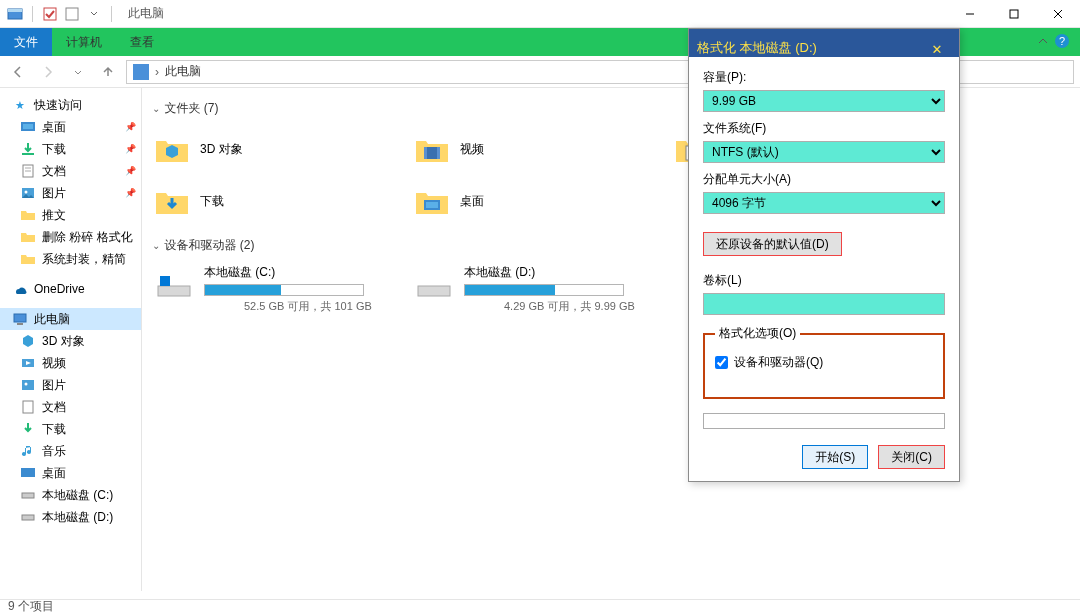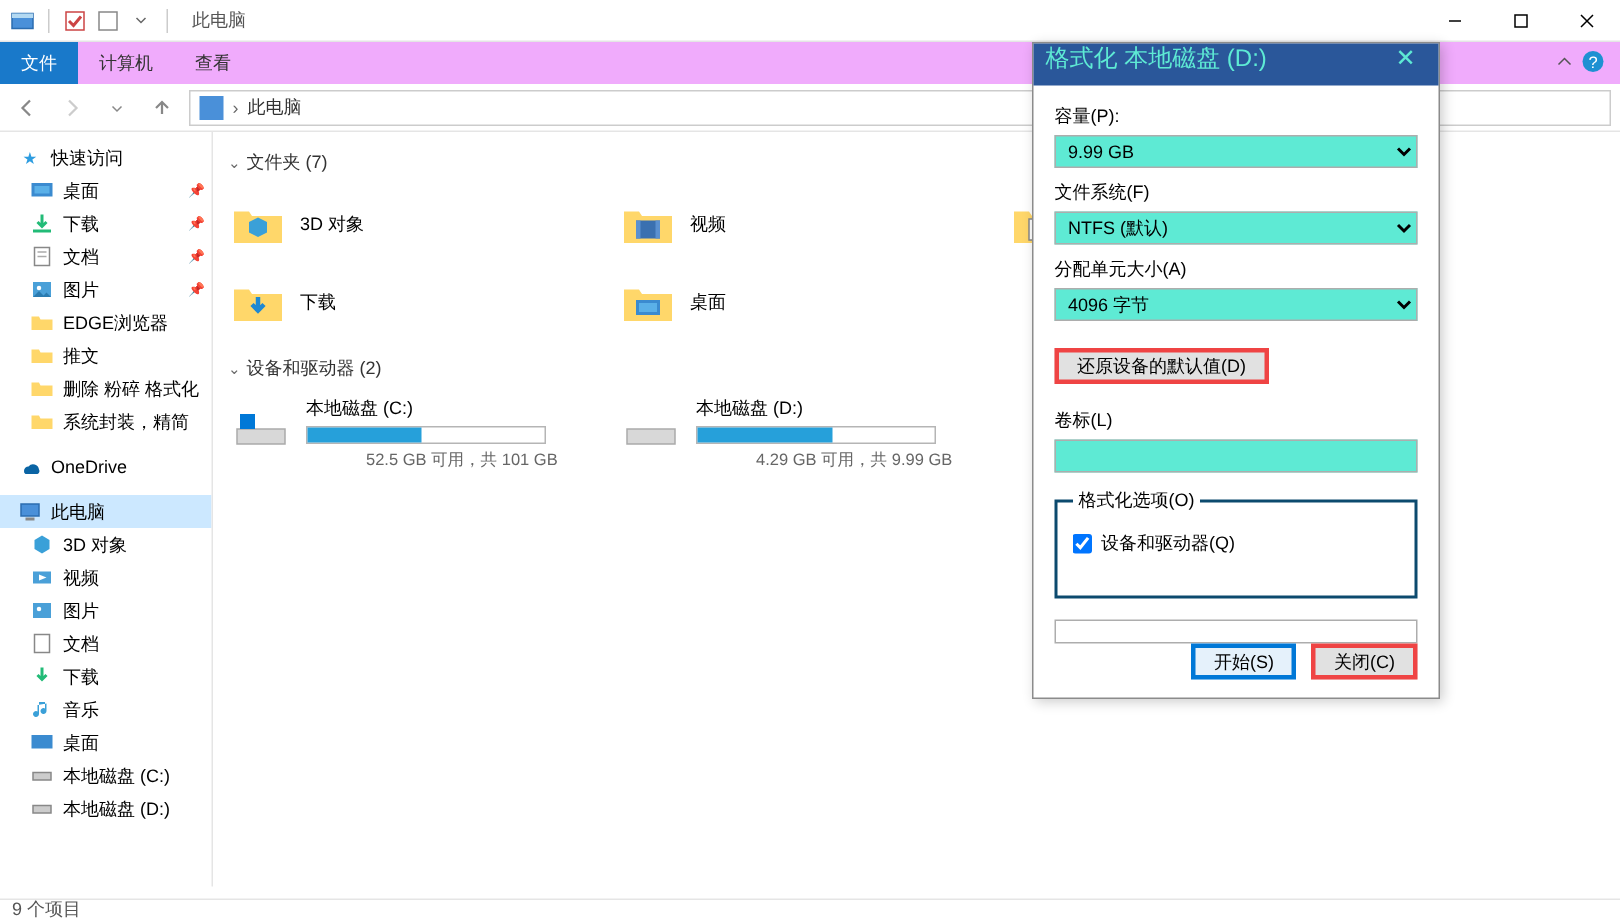--- a/index.html
+++ b/index.html
@@ -8,21 +8,21 @@
 
 .titlebar { height: 28px; display: flex; align-items: center; background: #fff; border-bottom: 1px solid #e5e5e5; }
 .titlebar .qat { display: flex; align-items: center; gap: 4px; padding: 0 6px; }
 .titlebar .qat .ico { width: 18px; height: 18px; display: flex; align-items: center; justify-content: center; }
 .titlebar .sep { width: 1px; height: 16px; background: #ccc; margin: 0 4px; }
 .titlebar .title { margin-left: 6px; color: #555; }
 .titlebar .winctrl { margin-left: auto; display: flex; }
 .titlebar .winctrl div { width: 44px; height: 28px; display: flex; align-items: center; justify-content: center; color: #666; }
 
 
-.ribbon { height: 28px; display: flex; align-items: stretch; background: #f0abfc; font-size: 12px; }
+.ribbon { height: 28px; display: flex; align-items: stretch; background: #22c55e; font-size: 12px; }
 .ribbon .tab { padding: 0 14px; display: flex; align-items: center; color: #333; }
 .ribbon .tab.active { background: #1979ca; color: #fff; }
 .ribbon .help { margin-left: auto; display: flex; align-items: center; padding: 0 10px; gap: 6px; color: #555; }
 
 
 .addrbar { height: 32px; display: flex; align-items: center; padding: 0 6px; gap: 6px; border-bottom: 1px solid #e5e5e5; }
 .navbtn { width: 24px; height: 24px; display: flex; align-items: center; justify-content: center; color: #888; }
 .addr { flex: 1; height: 24px; border: 1px solid #ccc; display: flex; align-items: center; padding: 0 6px; gap: 6px; }
 .addr .pc-ico { width: 16px; height: 16px; background: #4a90d9; }
 .addr .crumb { color: #333; }
@@ -53,33 +53,33 @@
 .drive-info { flex: 1; }
 .drive-bar { width: 160px; height: 12px; border: 1px solid #b5b5b5; margin: 3px 0; position: relative; background: #fff; }
 .drive-fill { height: 100%; background: #26a0da; }
 .drive-sub { color: #666; font-size: 11px; margin-left: 40px; }
 
 
 .statusbar { position: absolute; bottom: 0; left: 0; right: 0; height: 14px; border-top: 1px solid #e5e5e5; display: flex; align-items: center; padding: 0 8px; color: #555; }
 
 
 .dialog { position: absolute; right: 120px; top: 28px; width: 272px; background: #fff; border: 1px solid #8b8b8b; box-shadow: 2px 2px 8px rgba(0,0,0,.2); }
-.dialog .dlg-title { height: 28px; background: #2a579a; color: #5eead4; display: flex; align-items: flex-start; padding: 0 8px; font-size: 16px; }
+.dialog .dlg-title { height: 28px; background: #2a579a; color: #fde047; display: flex; align-items: flex-end; padding: 0 8px; font-size: 13px; }
 .dialog .dlg-close { margin-left: auto; width: 28px; text-align: center; cursor: pointer; }
 .dialog .dlg-body { padding: 12px 14px; }
 .dialog .fld-label { font-size: 12px; margin-bottom: 4px; margin-top: 8px; }
 .dialog .fld-label:first-child { margin-top: 0; }
 .dialog select, .dialog input[type=text] { width: 100%; height: 22px; border: 1px solid #adadad; background: #5eead4; font-size: 12px; padding: 0 4px; }
-.dialog .btn { height: 24px; border: 3px solid #ef4444; background: #e1e1e1; padding: 0 12px; font-size: 12px; cursor: pointer; }
+.dialog .btn { height: 24px; border: 1px solid #ef4444; background: #e1e1e1; padding: 0 12px; font-size: 12px; cursor: pointer; }
 .dialog .btn.primary { border-color: #0078d7; background: #e5f1fb; }
-.dialog .fieldset { border: 2px solid #0c4a6e; padding: 8px 10px 26px 10px; margin-top: 10px; }
+.dialog .fieldset { border: 2px solid #c2410c; padding: 8px 10px 26px 10px; margin-top: 10px; }
 .dialog .fieldset legend { font-size: 12px; padding: 0 4px; }
 .dialog .cb-row { display: flex; align-items: center; gap: 6px; margin-top: 4px; }
 .dialog .progress { height: 16px; border: 1px solid #adadad; background: #fff; margin-top: 14px; }
-.dialog .dlg-actions { display: flex; justify-content: flex-end; gap: 10px; }
+.dialog .dlg-actions { display: flex; justify-content: flex-end; gap: 10px; margin-top: 16px; }
 
 
 .folder-svg { width: 36px; height: 32px; }
 .drive-svg { width: 40px; height: 28px; }
 .small-ico { width: 16px; height: 16px; }
 </style>
 </head>
 <body>
 
 <div class="titlebar">
@@ -220,28 +220,20 @@
         </span>
         <span>图片</span>
         <span class="pin">📌</span>
       </div>
     <div class="item">
         <span class="ico16">
           <svg class="small-ico" viewBox="0 0 16 16">
             <path d="M1 4h5l1 2h8v7H1z" fill="#ffd76a"></path>
           </svg>
         </span>
-        <span>EDGE浏览器</span>
-      </div>
-    <div class="item">
-        <span class="ico16">
-          <svg class="small-ico" viewBox="0 0 16 16">
-            <path d="M1 4h5l1 2h8v7H1z" fill="#ffd76a"></path>
-          </svg>
-        </span>
         <span>推文</span>
       </div>
     <div class="item">
         <span class="ico16">
           <svg class="small-ico" viewBox="0 0 16 16">
             <path d="M1 4h5l1 2h8v7H1z" fill="#ffd76a"></path>
           </svg>
         </span>
         <span>删除 粉碎 格式化</span>
       </div>

